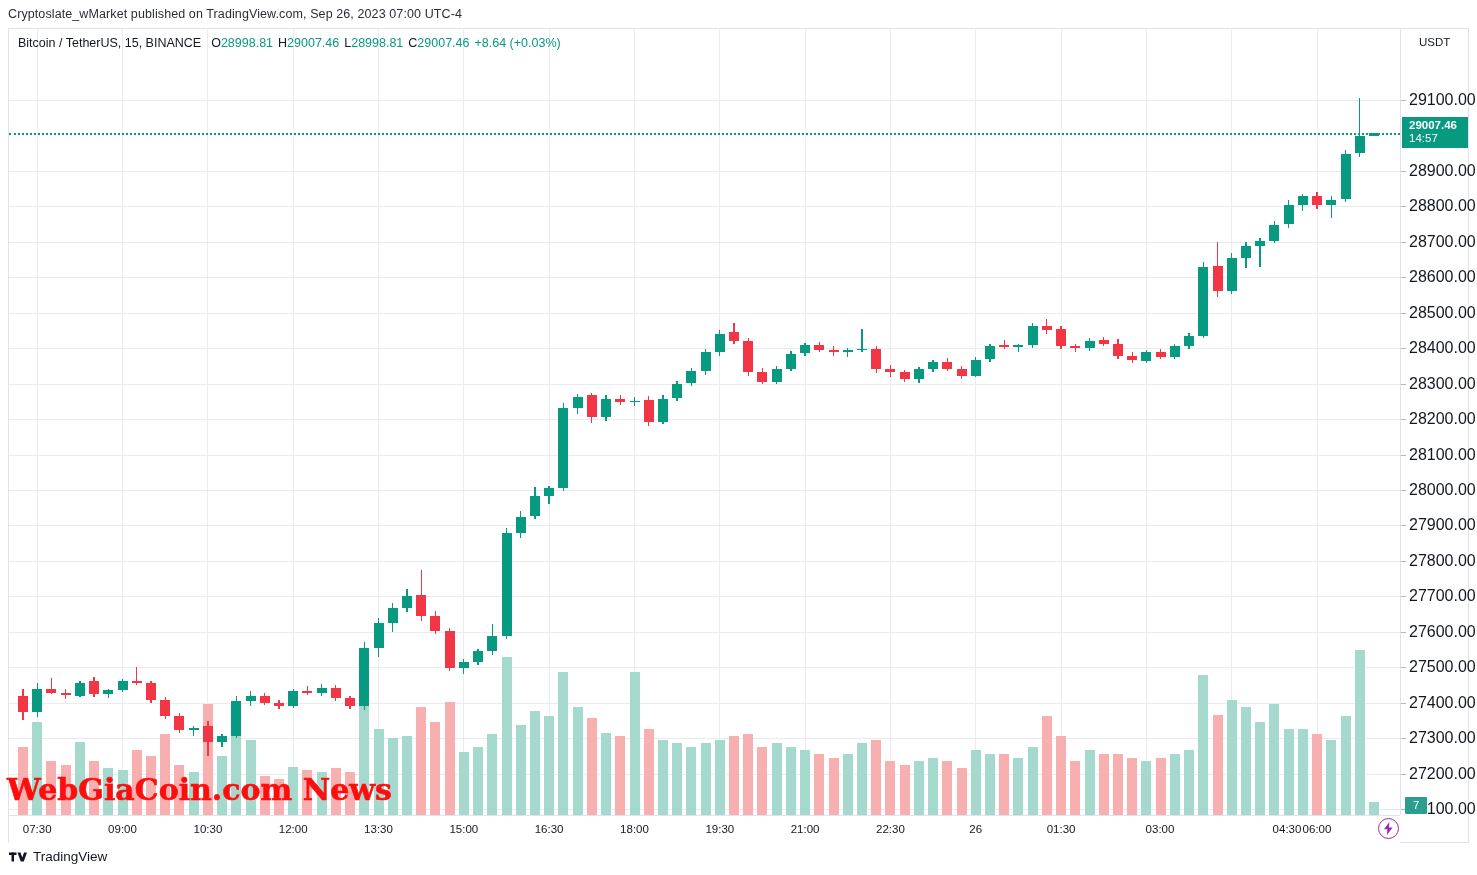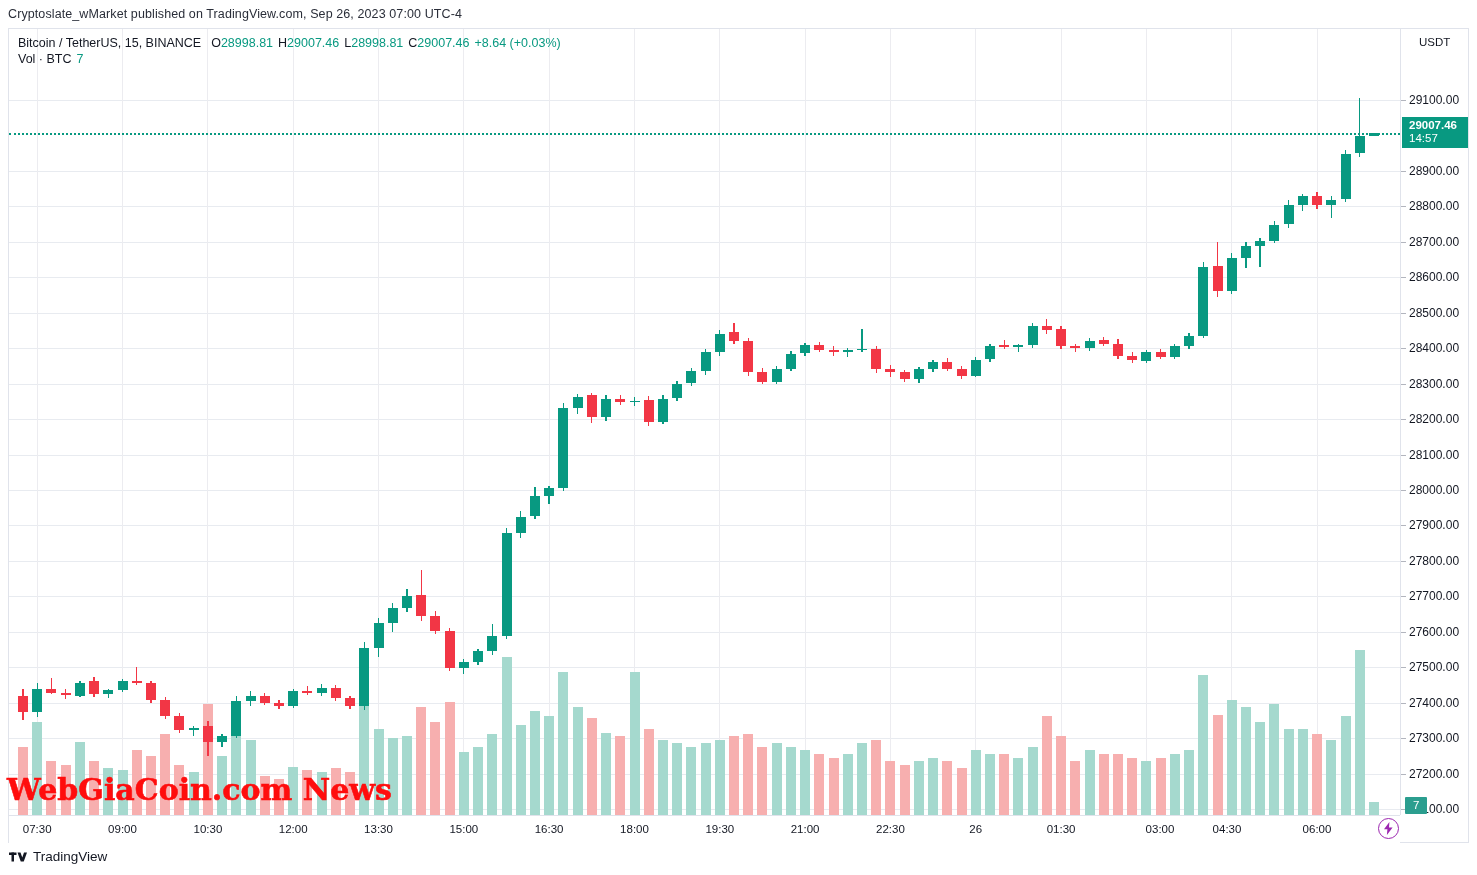--- a/index.html
+++ b/index.html
@@ -39,21 +39,21 @@
   #price-line{
     position:absolute;left:0;width:1391px;height:0;
     border-top:2px dotted #089981;z-index:30;
   }
   
   #price-axis{
     position:absolute;left:1391px;top:0;width:68px;height:786px;
     border-left:1px solid #e0e3eb;box-sizing:border-box;background:#fff;
   }
   .pa-label{
-    position:absolute;left:8px;font-size:12px;color:#131722;
+    position:absolute;left:8px;font-size:16px;color:#131722;
     white-space:nowrap;line-height:12px;
   }
   .pa-tick{position:absolute;left:0;width:5px;height:1px;background:#b2b5be;}
   #pa-currency{
     position:absolute;left:18px;top:7px;font-size:11.5px;color:#131722;
   }
   #price-tag{
     position:absolute;left:1px;width:66px;background:#089981;color:#fff;
     font-size:11.5px;line-height:13px;padding:2px 0 3px 0;
     box-sizing:border-box;z-index:35;
@@ -432,23 +432,20 @@
         <div class="candle-body" style="left: 1345.7px; top: 107.2px; width: 10px; height: 17px; background: rgb(8, 153, 129);"></div>
         <div class="candle-wick" style="left: 1364.2px; top: 103.8px; height: 3.1px; background: rgb(8, 153, 129);"></div>
         <div class="candle-body" style="left: 1359.9px; top: 103.8px; width: 10px; height: 3.1px; background: rgb(8, 153, 129);"></div>
       </div>
     <div id="price-line" style="top: 103.8px;"></div>
 
     <div id="legend">
       <div class="row">
         <span class="sym">Bitcoin / TetherUS, 15, BINANCE</span><span class="sep"></span><span class="sep"></span><span class="lbl">O</span><span class="val">28998.81</span><span class="sep"></span><span class="lbl">H</span><span class="val">29007.46</span><span class="sep"></span><span class="lbl">L</span><span class="val">28998.81</span><span class="sep"></span><span class="lbl">C</span><span class="val">29007.46</span><span class="sep"></span><span class="val">+8.64 (+0.03%)</span>
       </div>
-      <div class="row">
-        <span class="lbl">Vol · BTC</span><span class="sep"></span><span class="val">7</span>
-      </div>
     </div>
   </div>
 
   <div id="price-axis">
     <div id="pa-currency">USDT</div>
     <div id="pa-labels">
         <div class="pa-tick" style="top: 71px;"></div>
         <div class="pa-label" style="top: 65px;">29100.00</div>
         <div class="pa-tick" style="top: 141.9px;"></div>
         <div class="pa-label" style="top: 135.9px;">28900.00</div>
@@ -504,21 +501,21 @@
       <div class="ta-label" style="left: 369.5px;">13:30</div>
       <div class="ta-label" style="left: 454.8px;">15:00</div>
       <div class="ta-label" style="left: 540.1px;">16:30</div>
       <div class="ta-label" style="left: 625.5px;">18:00</div>
       <div class="ta-label" style="left: 710.8px;">19:30</div>
       <div class="ta-label" style="left: 796.1px;">21:00</div>
       <div class="ta-label" style="left: 881.4px;">22:30</div>
       <div class="ta-label" style="left: 966.7px;">26</div>
       <div class="ta-label" style="left: 1052.1px;">01:30</div>
       <div class="ta-label" style="left: 1151px;">03:00</div>
-      <div class="ta-label" style="left: 1218px;">04:30</div>
+      <div class="ta-label" style="left: 1278px;">04:30</div>
       <div class="ta-label" style="left: 1308px;">06:00</div>
     </div>
 
   <div id="lightning-btn">
     <svg width="11" height="13" viewBox="0 0 11 13">
       <path d="M6.4 0 L1 7.2 H4.4 L3.9 13 L9.6 5.6 H6.0 Z" fill="#9c27b0"></path>
     </svg>
   </div>
 
 </div>

